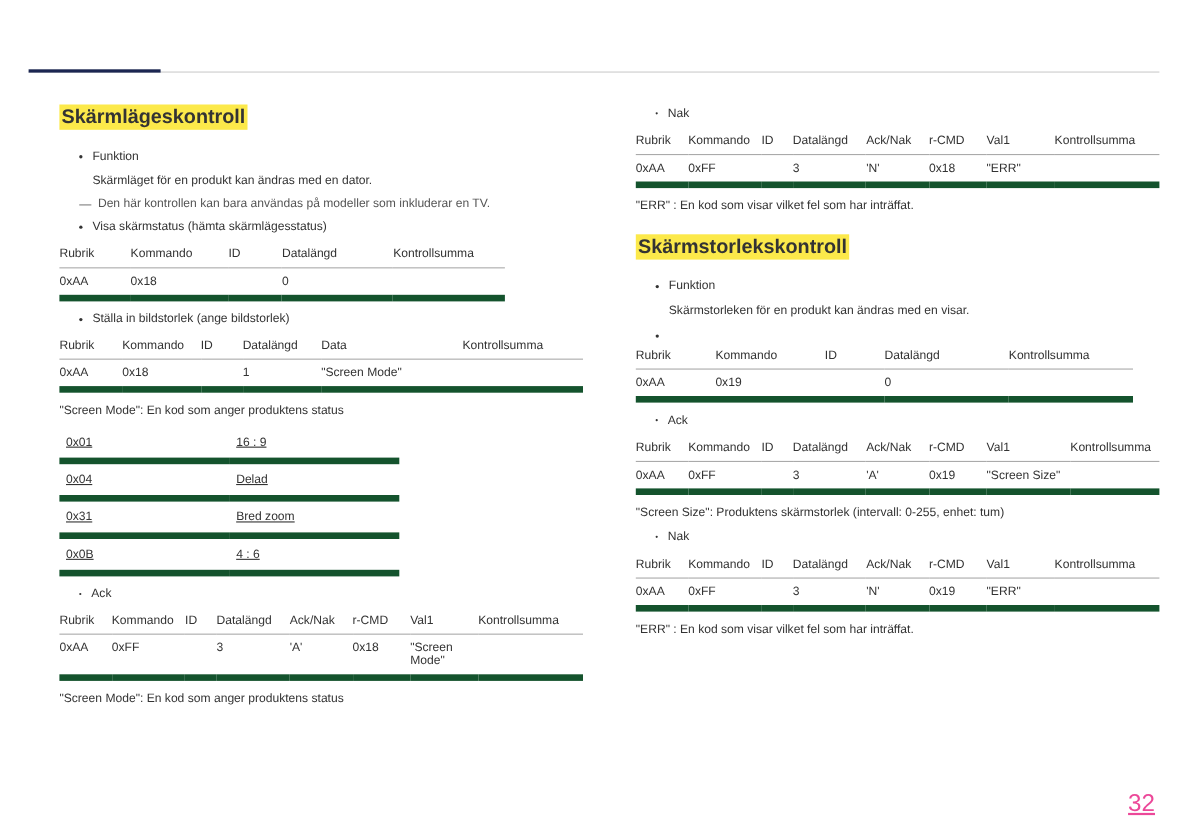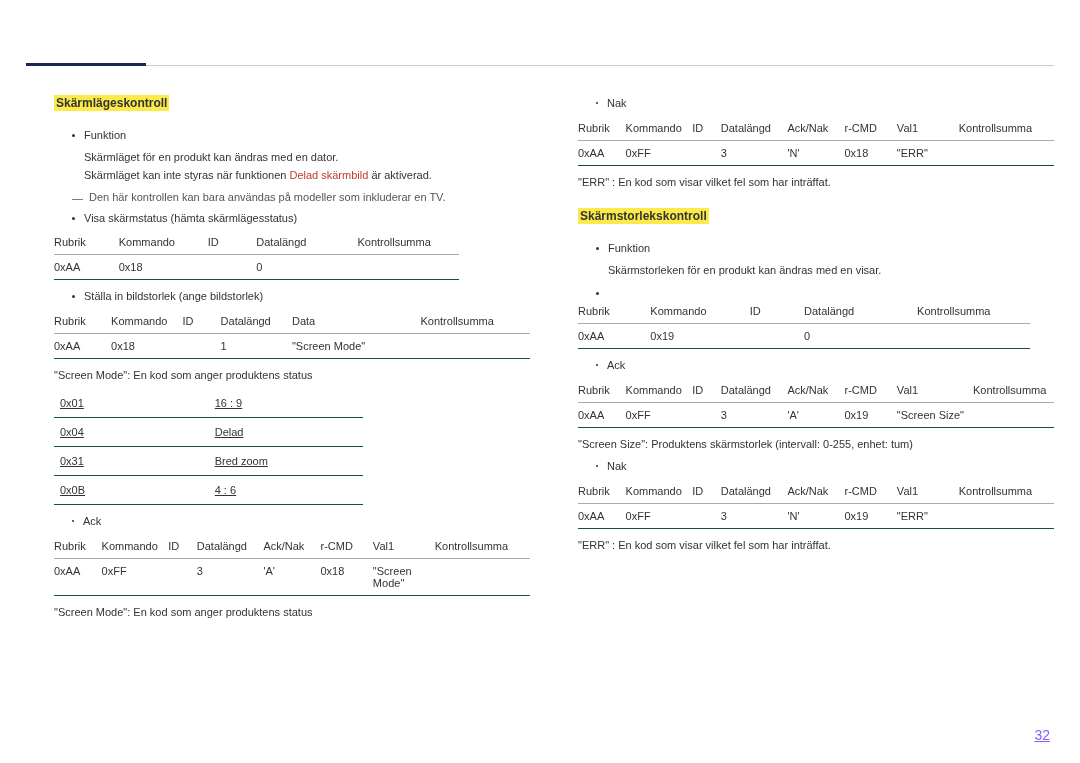--- a/index.html
+++ b/index.html
@@ -31,21 +31,21 @@
   .columns {
     display: flex;
     padding: 95px 26px 0 54px;
     gap: 48px;
   }
   .col {
     flex: 1;
     min-width: 0;
   }
   .heading {
-    font-size: 12px;
+    font-size: 18px;
     font-weight: bold;
     color: #333;
     background: #fce94a;
     display: inline-block;
     padding: 1px 2px;
     margin-bottom: 10px;
   }
   .bullet-item {
     display: flex;
     align-items: flex-start;
@@ -82,62 +82,59 @@
     font-weight: normal;
     font-size: 11px;
     color: #333;
     vertical-align: top;
     overflow-wrap: break-word;
   }
   th {
     border-bottom: 1px solid #aaa;
   }
   tbody tr td {
-    border-bottom: 1px solid #14532d;
+    border-bottom: 6px solid #14532d;
   }
   table.inner {
     width: 65%;
     margin-left: 0;
   }
   table.inner th, table.inner td {
     padding: 8px 4px 8px 6px;
     text-decoration: underline;
   }
   .desc-line {
     margin: 6px 0 6px 0;
     line-height:1.5;
   }
   .page-num {
     position: absolute;
     bottom: 20px;
     right: 30px;
-    font-size: 14px;
-    color: #8b5cf6;
+    font-size: 22px;
+    color: #ec4899;
     text-decoration: underline;
   }
 </style>
 </head>
 <body>
 
 <div class="top-line"></div>
 <div class="top-bar"></div>
 
 <div class="columns">
 
   <div class="col">
     <div class="heading">Skärmlägeskontroll</div>
 
     <div class="bullet-item">
       <div class="bullet-dot"></div>
       <span>Funktion</span>
     </div>
     <div class="sub-text">Skärmläget för en produkt kan ändras med en dator.</div>
-    <div class="sub-text">
-      <span>Skärmläget kan inte styras när funktionen </span><span class="red">Delad skärmbild</span><span> är aktiverad.</span>
-    </div>
     <div class="dash-note">
       <span class="dash">―</span>
       <span>Den här kontrollen kan bara användas på modeller som inkluderar en TV.</span>
     </div>
 
     <div class="bullet-item">
       <div class="bullet-dot"></div>
       <span>Visa skärmstatus (hämta skärmlägesstatus)</span>
     </div>
 

